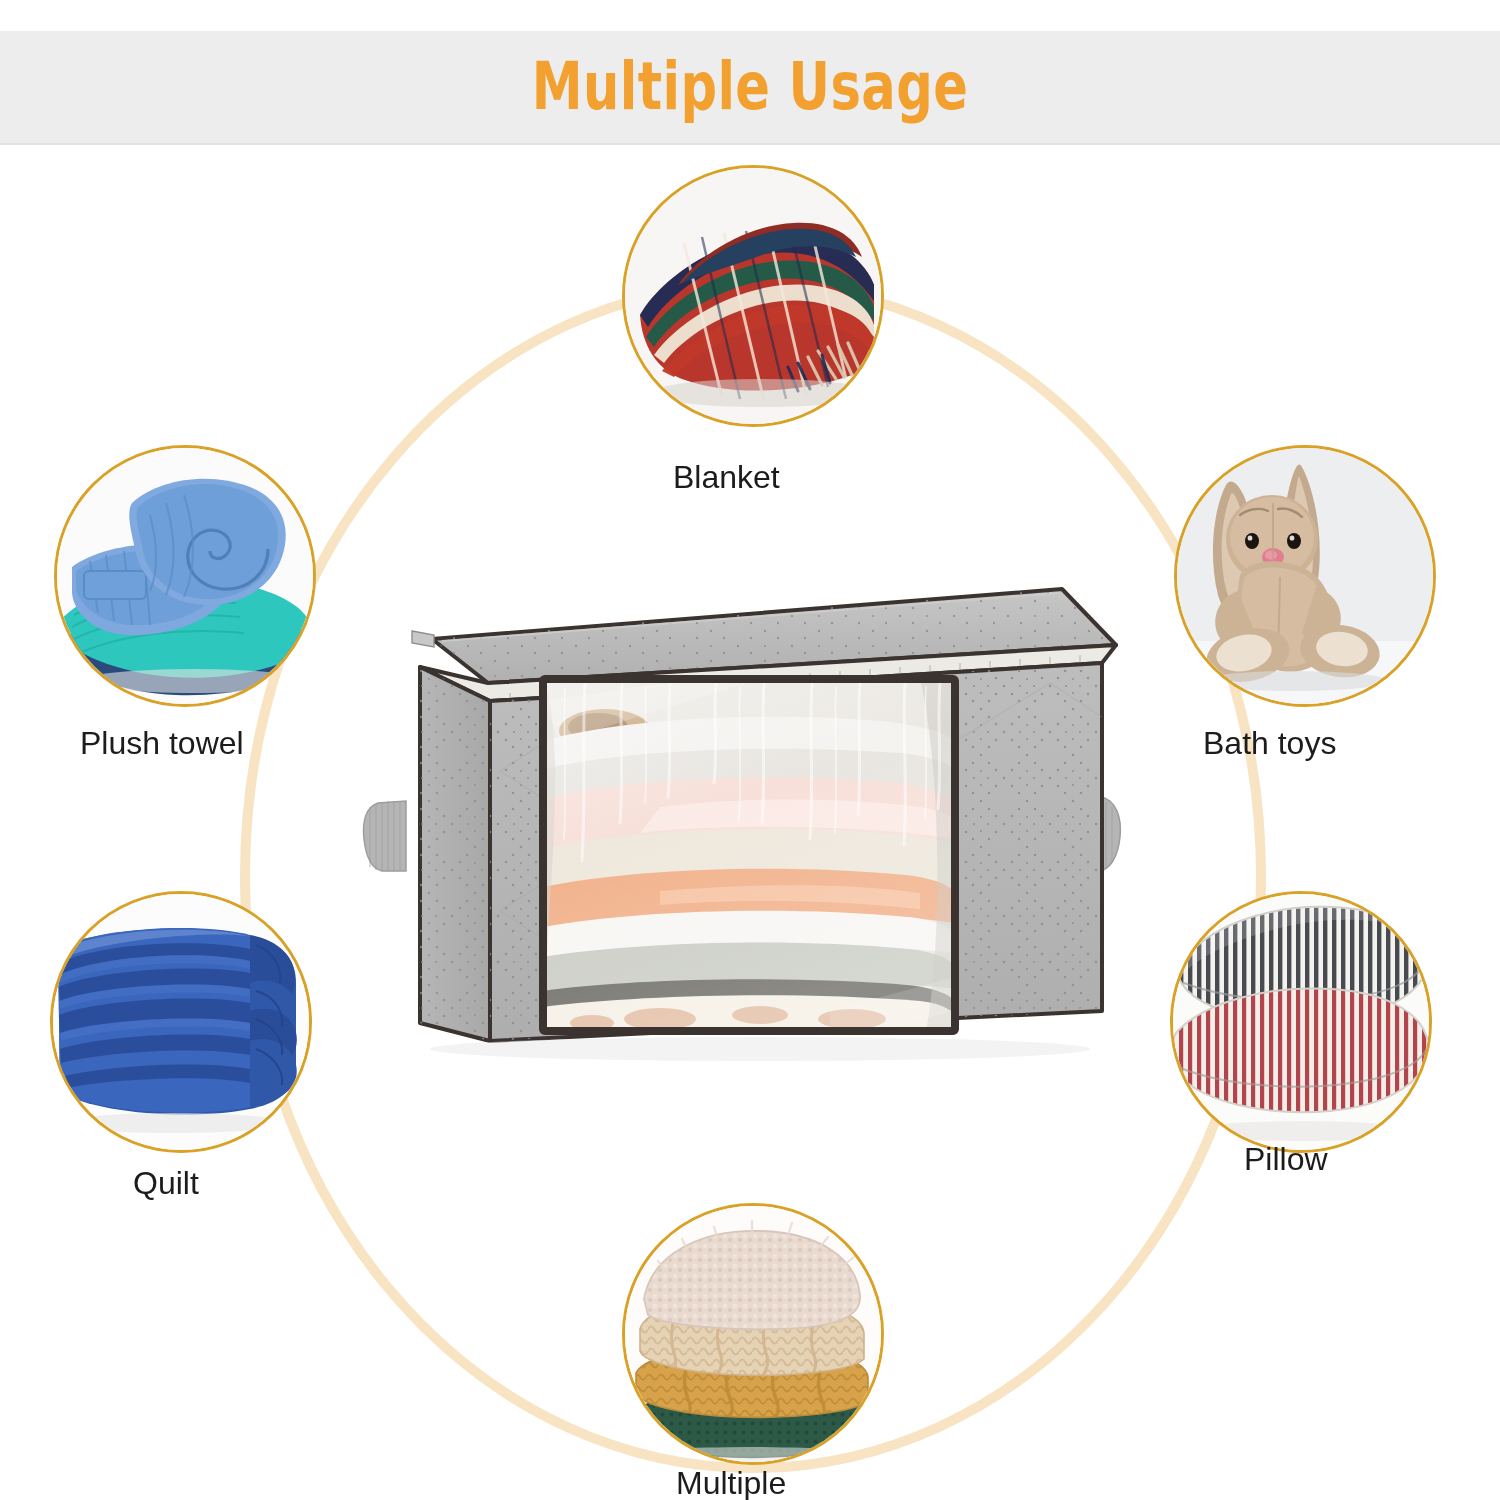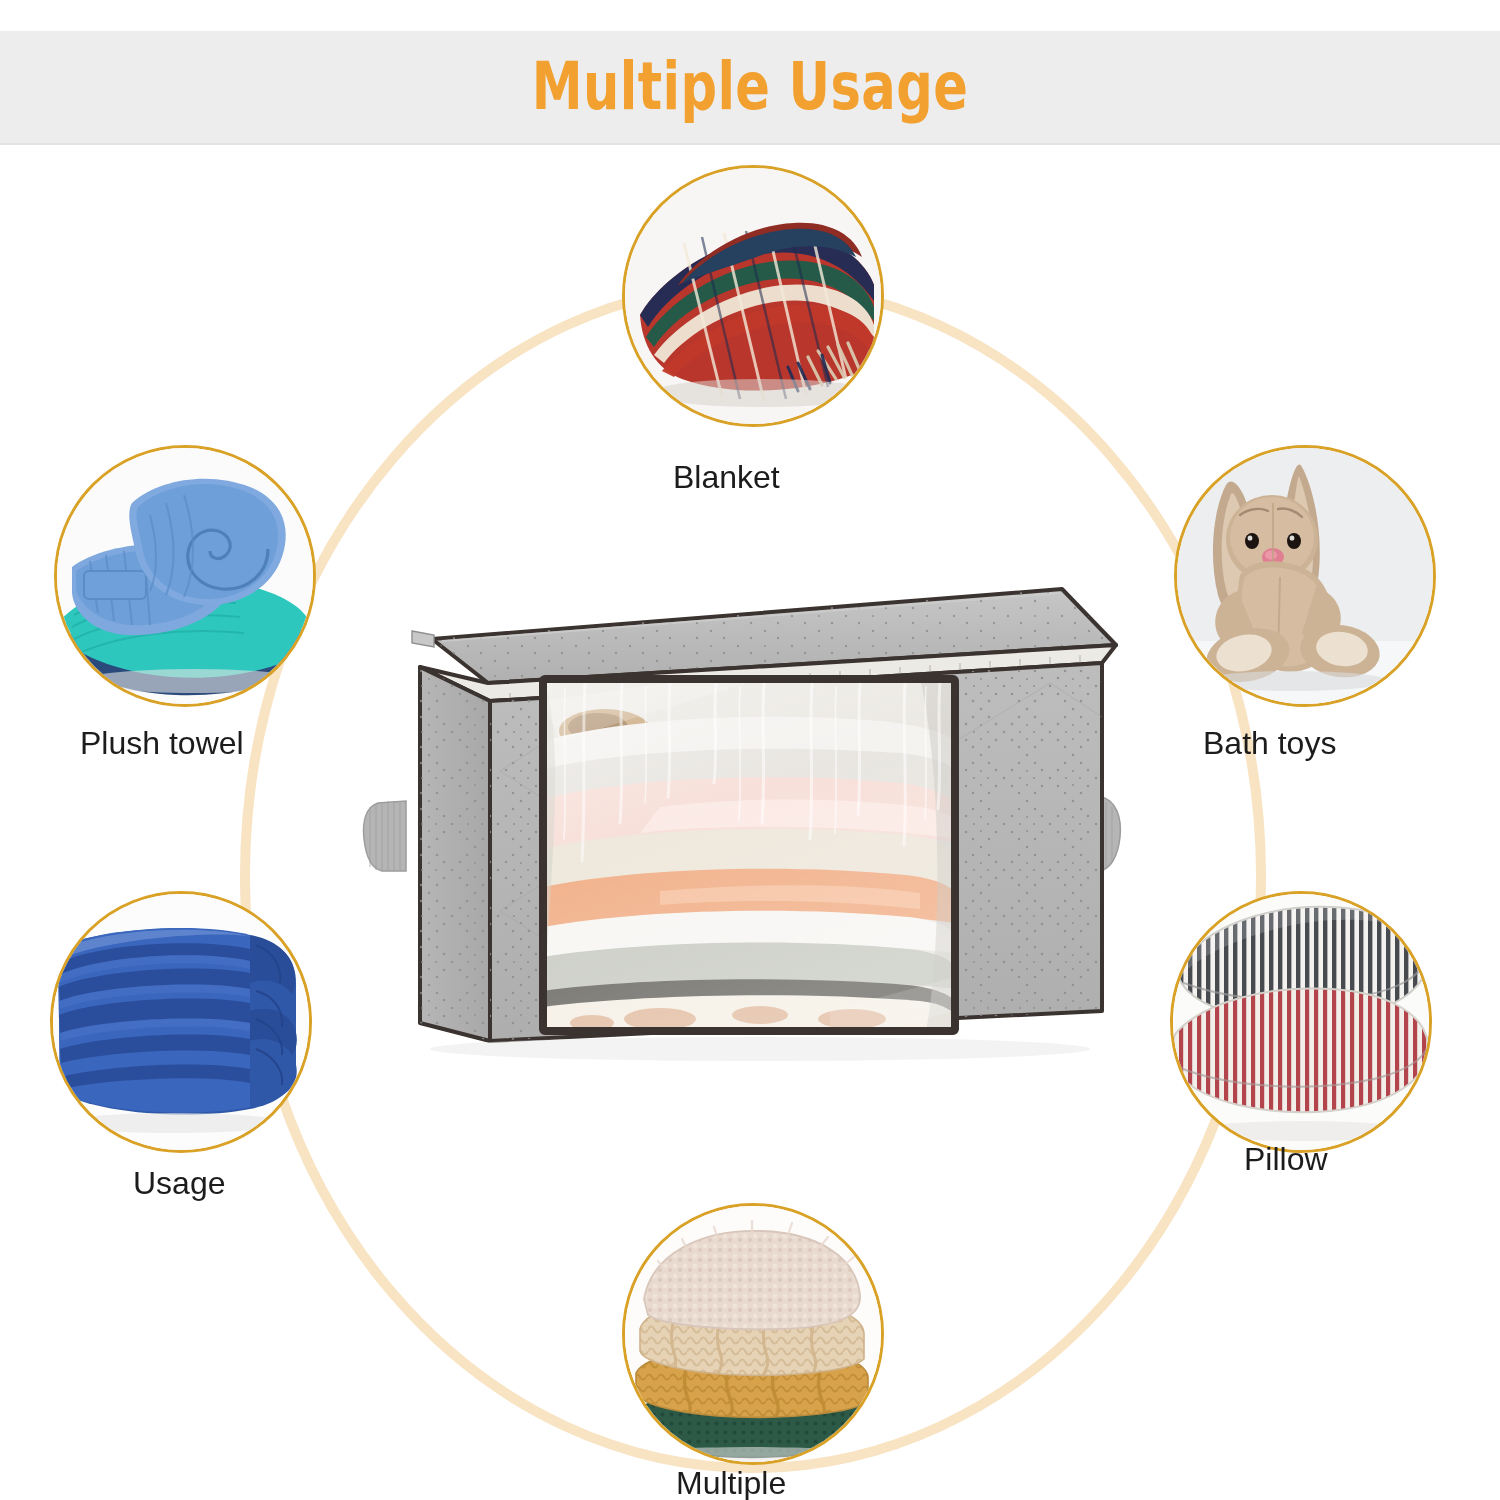--- a/index.html
+++ b/index.html
@@ -277,21 +277,21 @@
           <path d="M206,100 C222,104 234,118 232,136"></path>
           <path d="M206,128 C222,134 234,148 232,164"></path>
           <path d="M206,158 C222,164 234,178 232,194"></path>
         </g>
       </g>
 
       <path d="M14,58 C46,40 150,32 202,46 C180,40 80,44 20,64 Z" fill="#6d91d6" opacity="0.7"></path>
       <ellipse cx="124" cy="232" rx="112" ry="10" fill="#e4e4e4" opacity="0.6"></ellipse>
     </svg>
   </div>
-  <div class="caption" style="left:133px; top:1130px;">Usage</div>
+  <div class="caption" style="left:133px; top:1130px;">Quilt</div>
 
   <div class="bubble" style="left:1170px; top:860px;">
     <svg class="scene" viewBox="0 0 262 262">
       <defs>
         <pattern id="darkStripe" width="9" height="9" patternUnits="userSpaceOnUse">
           <rect width="9" height="9" fill="#f3f2ef"></rect>
           <rect width="4.4" height="9" fill="#3c4046"></rect>
         </pattern>
         <pattern id="redStripe" width="9" height="9" patternUnits="userSpaceOnUse">
           <rect width="9" height="9" fill="#f2efea"></rect>

